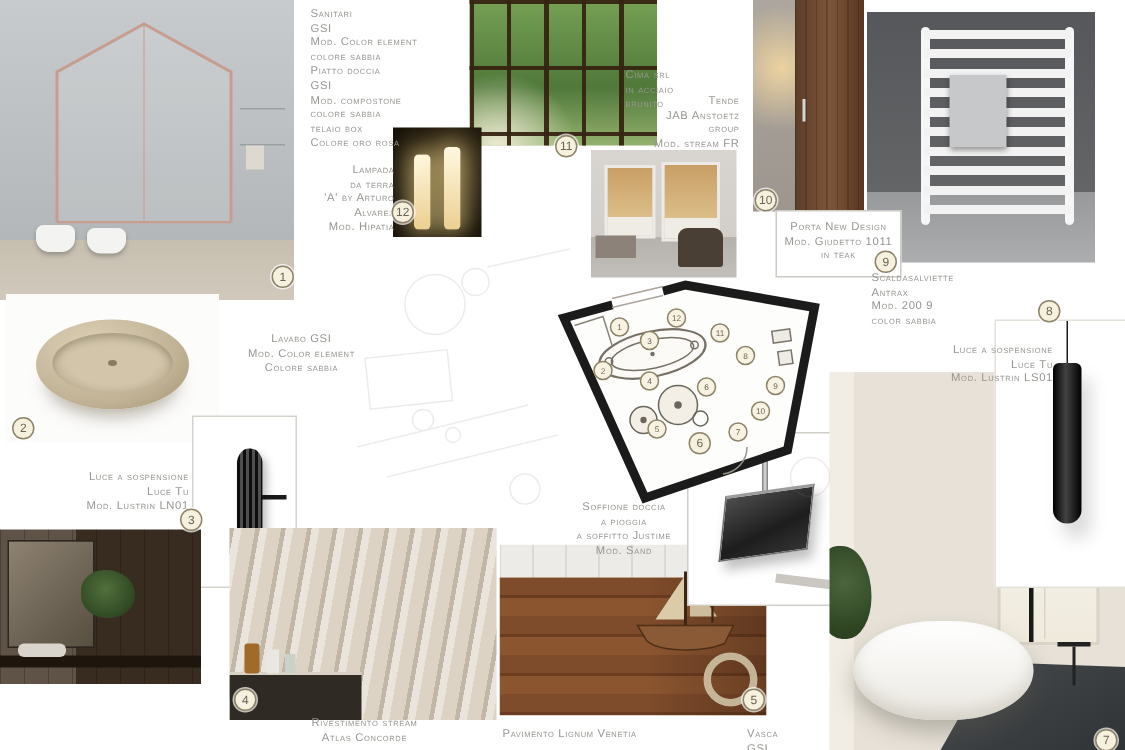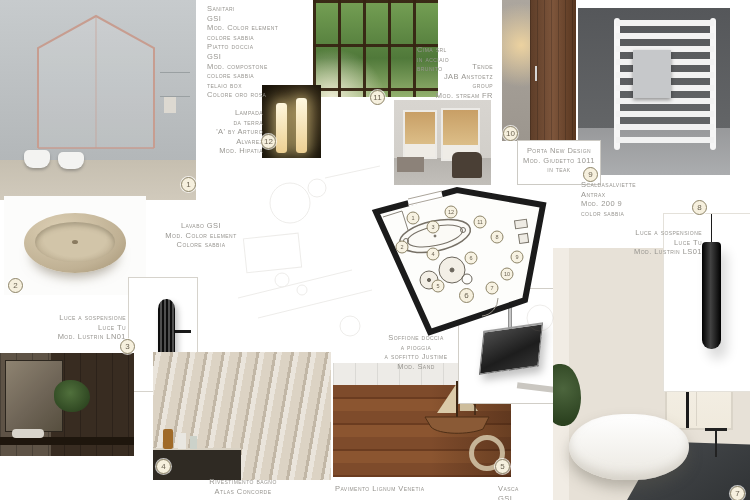--- a/index.html
+++ b/index.html
@@ -360,21 +360,21 @@
 da terra
 'A' by Arturo
 Alvarez
 Mod. Hipatia</div>
   <div class="lbl" id="l-lavabo">Lavabo GSI
 Mod. Color element
 Colore sabbia</div>
   <div class="lbl" id="l-lucesx">Luce a sospensione
 Luce Tu
 Mod. Lustrin LN01</div>
-  <div class="lbl" id="l-rivest">Rivestimento bagno
+  <div class="lbl" id="l-rivest">Rivestimento stream
 Atlas Concorde</div>
   <div class="lbl" id="l-pavim">Pavimento Lignum Venetia</div>
   <div class="lbl" id="l-soffione">Soffione doccia
 a pioggia
 a soffitto Justime
 Mod. Sand</div>
   <div class="lbl" id="l-vasca">Vasca
 GSI
 Mod. Sand
 colore</div>

